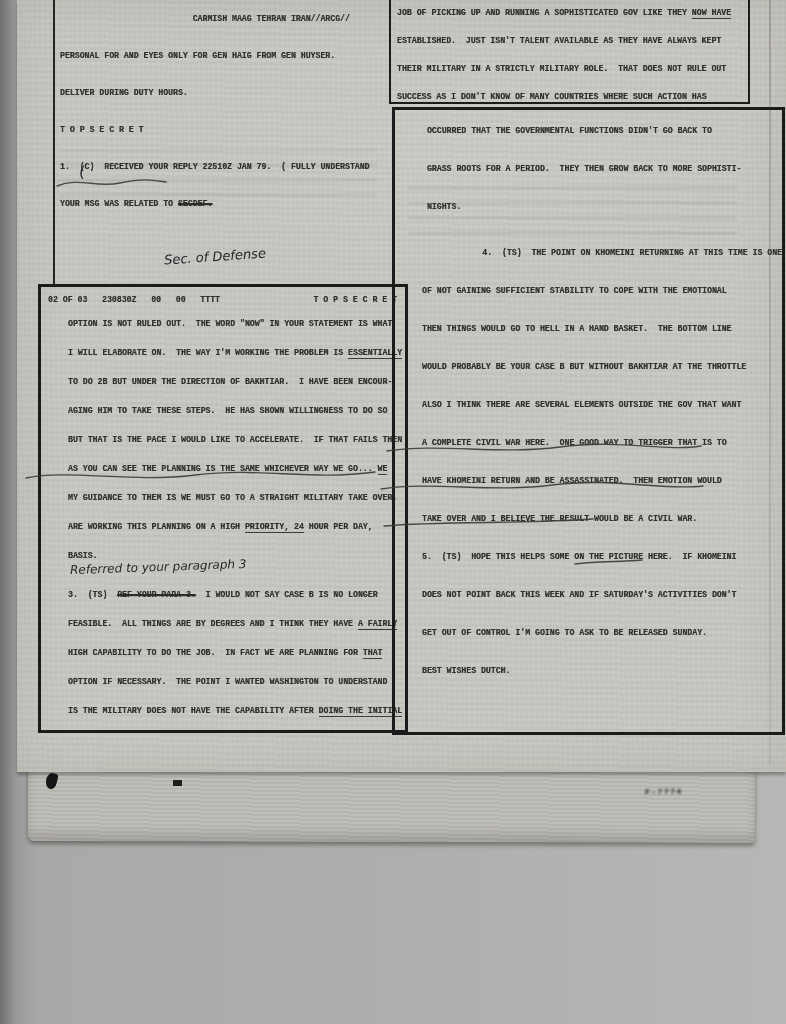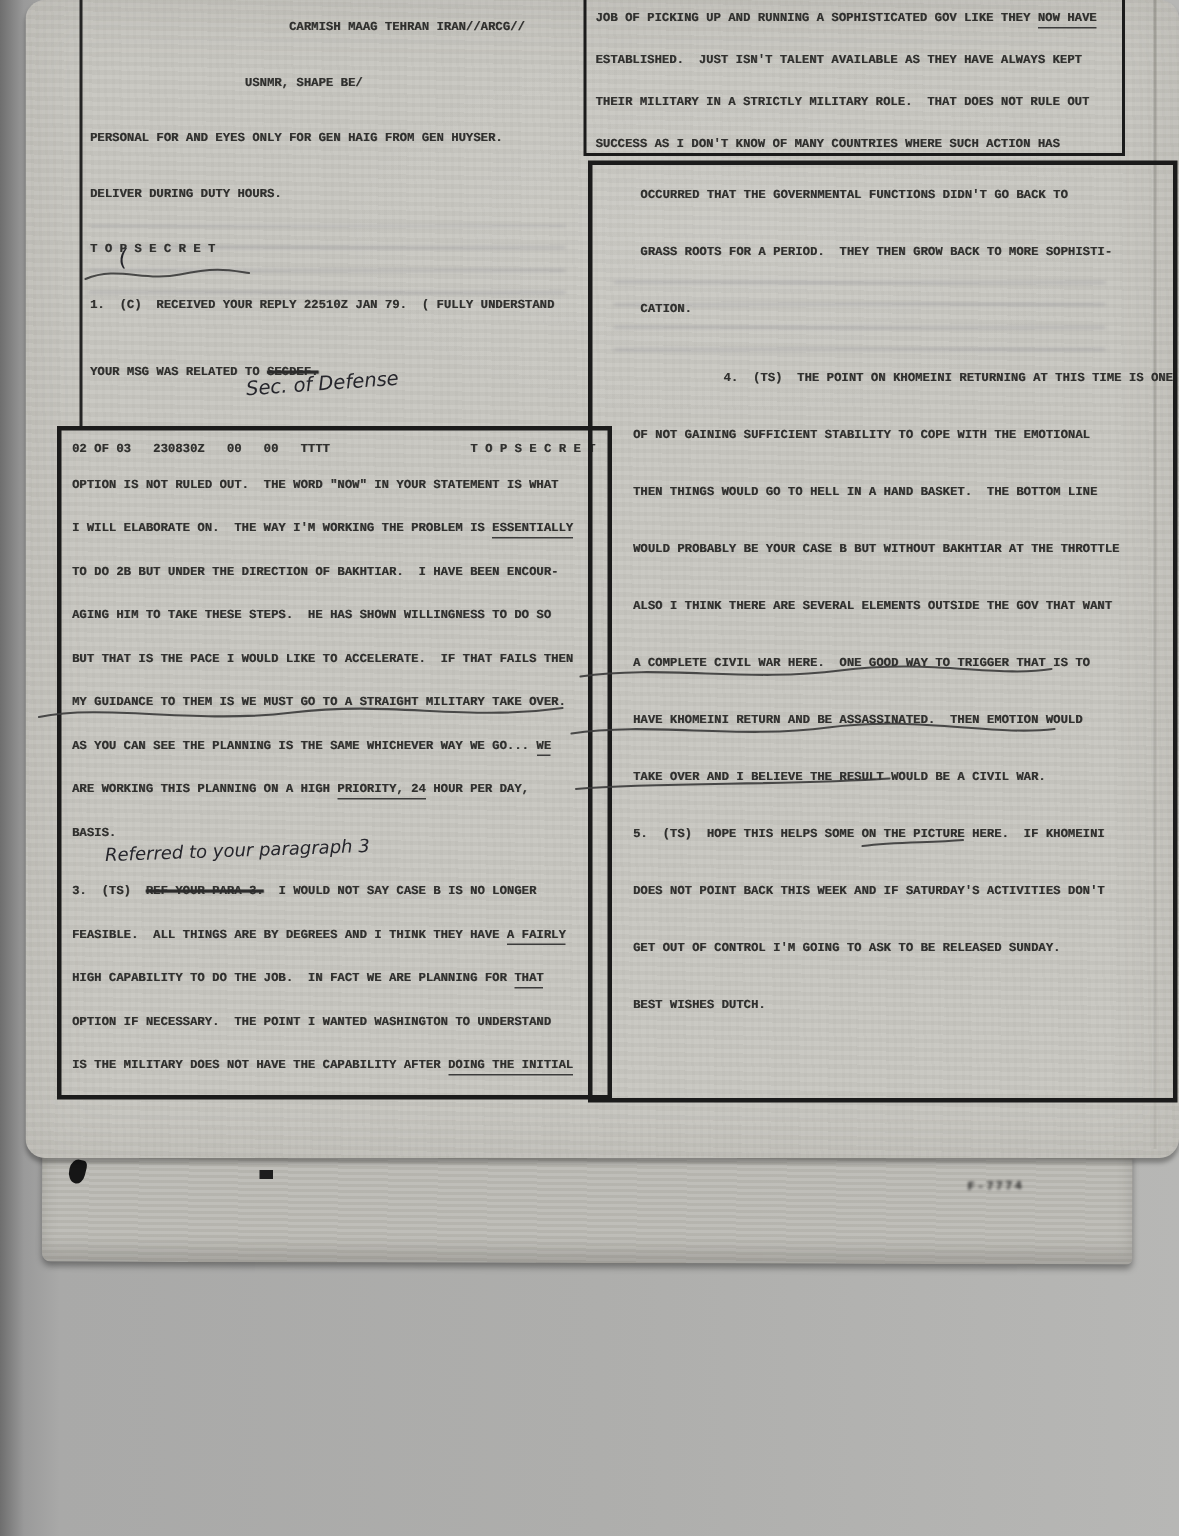--- a/index.html
+++ b/index.html
@@ -19,35 +19,34 @@
     transform:rotate(.15deg);
   }
   .paper-main{
     left:17px;top:0;width:769px;height:772px;
     background:#c8c7c1;
     background-image:
       radial-gradient(ellipse 400px 200px at 60% 20%, rgba(255,255,255,.06), transparent 70%),
       repeating-linear-gradient(89deg,rgba(0,0,0,.015) 0 2px,transparent 2px 5px),
       repeating-linear-gradient(1deg,rgba(255,255,255,.03) 0 3px,rgba(60,58,52,.03) 3px 6px);
     box-shadow:0 3px 3px rgba(0,0,0,.3), inset 0 0 46px rgba(108,104,94,.15);
-    border-radius:13px;
   }
   .crease1{left:752px;top:0;width:2px;height:766px;background:linear-gradient(180deg,rgba(100,98,90,.35),rgba(100,98,90,.12));}
   
   .doc{font-family:"Liberation Mono", monospace;font-size:8.2px;font-weight:700;color:#30302e;
        text-shadow:.3px .3px .4px rgba(45,45,45,.55);}
   .tline{white-space:pre;}
   .m-u{border-bottom:1.5px solid #3c3c3c;padding-bottom:1px;}
   .m-x{text-decoration:line-through;text-decoration-thickness:1.6px;text-decoration-color:#2c2c2c;}
   .topleft{left:36px;top:0;width:337px;height:284px;border-left:2.5px solid #242424;padding-left:5px;}
   .topleft .tline{line-height:37px;}
   .topleft .tline:nth-child(7){margin-top:8px;}
   .box-left{left:21px;top:284px;width:357px;height:440px;border:3px solid #1b1b1b;padding:3px 0 0 7px;overflow:hidden;}
   .header-row{display:flex;justify-content:space-between;padding-right:8px;height:19px;line-height:19px;white-space:pre;}
-  .box-left-lines .tline{line-height:29px;}
+  .box-left-lines .tline{line-height:29px;margin-left:20px;}
   .box-left-lines .tline:nth-child(10){margin-top:10px;}
   .box-tr{left:372px;top:-5px;width:351px;height:103px;border:2.5px solid #1b1b1b;padding:2px 0 0 6px;overflow:hidden;}
   .box-tr .tline{line-height:28px;}
   .box-right{left:375px;top:107px;width:360px;height:620px;border:3px solid #1b1b1b;padding:2px 0 0 27px;overflow:hidden;}
   .box-right .tline{line-height:38px;}
   .box-right .tline:nth-child(4){margin-top:8px;text-align:right;}
   
   .hand{font-family:"DejaVu Sans", sans-serif;font-style:italic;color:#26262c;white-space:nowrap;}
   .hand-sec{left:147px;top:249px;font-size:13px;transform:rotate(-4deg);}
   .hand-ref{left:53px;top:560px;font-size:12px;transform:rotate(-2deg);}
@@ -73,62 +72,61 @@
 <div class="abs stamp">F-7774</div>
 
 <div class="abs paper-main">
   <div class="abs crease1"></div>
 
   <div class="abs bleed bleed1"></div>
   <div class="abs bleed bleed2"></div>
 
   <div class="abs topleft doc">
       <div class="tline"><span>                           CARMISH MAAG TEHRAN IRAN//ARCG//</span></div>
-      <div class="tline"><span>                     USNMR, SHAPE BE/</span></div>
       <div class="tline"><span>PERSONAL FOR AND EYES ONLY FOR GEN HAIG FROM GEN HUYSER.</span></div>
       <div class="tline"><span>DELIVER DURING DUTY HOURS.</span></div>
       <div class="tline"><span>T O P S E C R E T</span></div>
       <div class="tline"><span>1.  (C)  RECEIVED YOUR REPLY 22510Z JAN 79.  ( FULLY UNDERSTAND</span></div>
       <div class="tline"><span>YOUR MSG WAS RELATED TO </span><span class="m-x">SECDEF.</span></div>
     </div>
 
   <div class="abs box-left doc">
     <div class="header-row">
       <span>02 OF 03   230830Z   00   00   TTTT</span>
       <span>T O P S E C R E T</span>
     </div>
     <div class="box-left-lines">
         <div class="tline"><span>OPTION IS NOT RULED OUT.  THE WORD "NOW" IN YOUR STATEMENT IS WHAT</span></div>
         <div class="tline"><span>I WILL ELABORATE ON.  THE WAY I'M WORKING THE PROBLEM IS </span><span class="m-u">ESSENTIALLY</span></div>
         <div class="tline"><span>TO DO 2B BUT UNDER THE DIRECTION OF BAKHTIAR.  I HAVE BEEN ENCOUR-</span></div>
         <div class="tline"><span>AGING HIM TO TAKE THESE STEPS.  HE HAS SHOWN WILLINGNESS TO DO SO</span></div>
         <div class="tline"><span>BUT THAT IS THE PACE I WOULD LIKE TO ACCELERATE.  IF THAT FAILS THEN</span></div>
+        <div class="tline"><span>AS YOU CAN SEE THE PLANNING IS THE SAME WHICHEVER WAY WE GO... </span><span class="m-u">WE</span></div>
         <div class="tline"><span>MY GUIDANCE TO THEM IS WE MUST GO TO A STRAIGHT MILITARY TAKE OVER.</span></div>
-        <div class="tline"><span>AS YOU CAN SEE THE PLANNING IS THE SAME WHICHEVER WAY WE GO... </span><span class="m-u">WE</span></div>
         <div class="tline"><span>ARE WORKING THIS PLANNING ON A HIGH </span><span class="m-u">PRIORITY, 24</span><span> HOUR PER DAY,</span></div>
         <div class="tline"><span>BASIS.</span></div>
         <div class="tline"><span>3.  (TS)  </span><span class="m-x">REF YOUR PARA 3.</span><span>  I WOULD NOT SAY CASE B IS NO LONGER</span></div>
         <div class="tline"><span>FEASIBLE.  ALL THINGS ARE BY DEGREES AND I THINK THEY HAVE </span><span class="m-u">A FAIRLY</span></div>
         <div class="tline"><span>HIGH CAPABILITY TO DO THE JOB.  IN FACT WE ARE PLANNING FOR </span><span class="m-u">THAT</span></div>
         <div class="tline"><span>OPTION IF NECESSARY.  THE POINT I WANTED WASHINGTON TO UNDERSTAND</span></div>
         <div class="tline"><span>IS THE MILITARY DOES NOT HAVE THE CAPABILITY AFTER </span><span class="m-u">DOING THE INITIAL</span></div>
       </div>
   </div>
 
   <div class="abs box-tr doc">
       <div class="tline"><span>JOB OF PICKING UP AND RUNNING A SOPHISTICATED GOV LIKE THEY </span><span class="m-u">NOW HAVE</span></div>
       <div class="tline"><span>ESTABLISHED.  JUST ISN'T TALENT AVAILABLE AS THEY HAVE ALWAYS KEPT</span></div>
       <div class="tline"><span>THEIR MILITARY IN A STRICTLY MILITARY ROLE.  THAT DOES NOT RULE OUT</span></div>
       <div class="tline"><span>SUCCESS AS I DON'T KNOW OF MANY COUNTRIES WHERE </span><span class="m-u">SUCH ACTION HAS</span></div>
     </div>
 
   <div class="abs box-right doc">
       <div class="tline"><span> OCCURRED THAT THE GOVERNMENTAL FUNCTIONS DIDN'T GO BACK TO</span></div>
       <div class="tline"><span> GRASS ROOTS FOR A PERIOD.  THEY THEN GROW BACK TO MORE SOPHISTI-</span></div>
-      <div class="tline"><span> CATION.</span></div>
+      <div class="tline"><span> NIGHTS.</span></div>
       <div class="tline"><span>4.  (TS)  THE POINT ON KHOMEINI RETURNING AT THIS TIME IS ONE</span></div>
       <div class="tline"><span>OF NOT GAINING SUFFICIENT STABILITY TO COPE WITH THE EMOTIONAL</span></div>
       <div class="tline"><span>THEN THINGS WOULD GO TO HELL IN A HAND BASKET.  THE BOTTOM LINE</span></div>
       <div class="tline"><span>WOULD PROBABLY BE YOUR CASE B BUT WITHOUT BAKHTIAR AT THE THROTTLE</span></div>
       <div class="tline"><span>ALSO I THINK THERE ARE SEVERAL ELEMENTS OUTSIDE THE GOV THAT WANT</span></div>
       <div class="tline"><span>A COMPLETE CIVIL WAR HERE.  ONE GOOD WAY TO TRIGGER THAT IS TO</span></div>
       <div class="tline"><span>HAVE KHOMEINI RETURN AND BE ASSASSINATED.  THEN EMOTION WOULD</span></div>
       <div class="tline"><span>TAKE OVER AND I BELIEVE THE RESULT WOULD BE A CIVIL WAR.</span></div>
       <div class="tline"><span>5.  (TS)  HOPE THIS HELPS SOME ON THE PICTURE HERE.  IF KHOMEINI</span></div>
       <div class="tline"><span>DOES NOT POINT BACK THIS WEEK AND IF SATURDAY'S ACTIVITIES DON'T</span></div>

